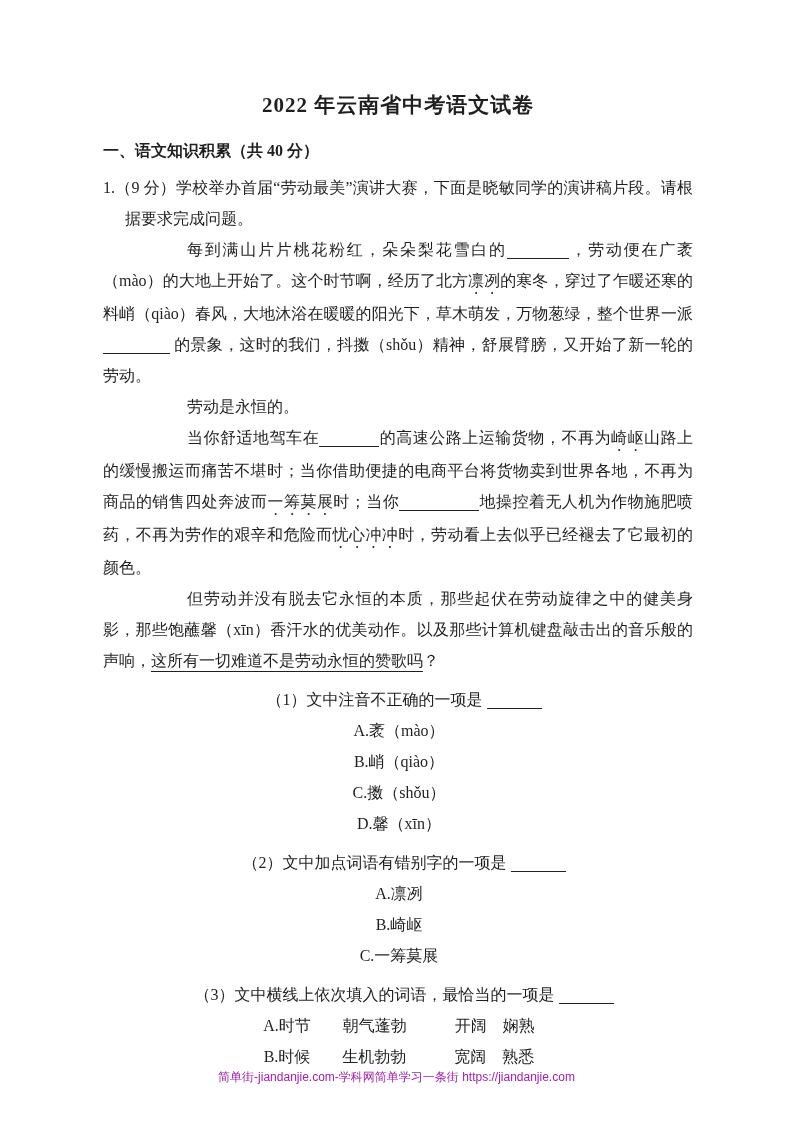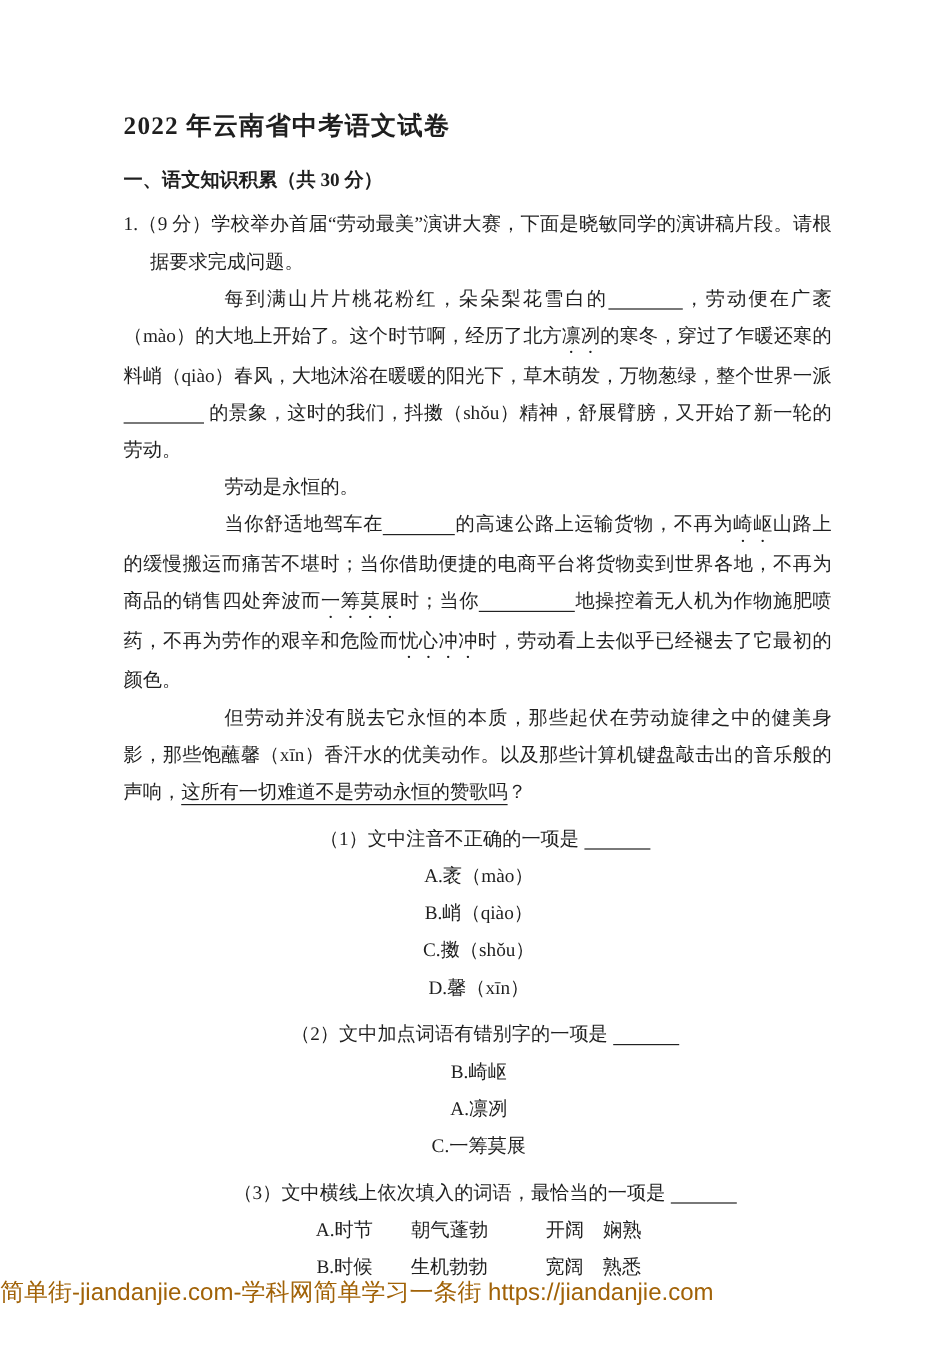--- a/index.html
+++ b/index.html
@@ -11,21 +11,21 @@
     position:relative;
     overflow:hidden;
   }
   .page{
     padding:90px 100px 0 103px; 
     box-sizing:border-box;
   }
   .title{
     font-size:21px;
     font-weight:bold;
-    text-align:left;
+    text-align:center;
     letter-spacing:1px;
     line-height:31px;
     margin:0 0 14px 0;
   }
   .section-heading{
     font-size:16px;
     font-weight:bold;
     line-height:31px;
     margin:0 0 6px 0;
   }
@@ -67,35 +67,35 @@
     -webkit-text-emphasis:filled dot;
     -webkit-text-emphasis-position:under;
     text-emphasis:filled dot;
     text-emphasis-position:under right;
   }
   .footer{
     position:absolute;
     top:1066px;
     left:0;
     width:100%;
-    text-align:left;
-    font-size:20px;
+    text-align:center;
+    font-size:12px;
     line-height:22px;
-    color:#a16207;
+    color:#a21caf;
     font-family:"Liberation Sans","DejaVu Sans",sans-serif;
   }
 </style>
 </head>
 <body>
 
 <div class="page">
 
   <h1 class="title">2022 年云南省中考语文试卷</h1>
 
-  <h2 class="section-heading">一、语文知识积累（共 30 分）</h2>
+  <h2 class="section-heading">一、语文知识积累（共 40 分）</h2>
 
   <div>
     <p class="stem">1.（9 分）学校举办首届“劳动最美”演讲大赛，下面是晓敏同学的演讲稿片段。请根据要求完成问题。</p>
 
     <div>
       <p class="para">每到满山片片桃花粉红，朵朵梨花雪白的<span class="blank" style="width:62px"></span>，劳动便在广袤（mào）的大地上开始了。这个时节啊，经历了北方<span class="dots">凛冽</span>的寒冬，穿过了乍暖还寒的料峭（qiào）春风，大地沐浴在暖暖的阳光下，草木萌发，万物葱绿，整个世界一派<span class="blank" style="width:67px"></span> 的景象，这时的我们，抖擞（shǒu）精神，舒展臂膀，又开始了新一轮的劳动。</p>
       <p class="para">劳动是永恒的。</p>
       <p class="para">当你舒适地驾车在<span class="blank" style="width:60px"></span>的高速公路上运输货物，不再为<span class="dots">崎岖</span>山路上的缓慢搬运而痛苦不堪时；当你借助便捷的电商平台将货物卖到世界各地，不再为商品的销售四处奔波而<span class="dots">一筹莫展</span>时；当你<span class="blank" style="width:80px"></span>地操控着无人机为作物施肥喷药，不再为劳作的艰辛和危险而<span class="dots">忧心冲冲</span>时，劳动看上去似乎已经褪去了它最初的颜色。</p>
       <p class="para">但劳动并没有脱去它永恒的本质，那些起伏在劳动旋律之中的健美身影，那些饱蘸馨（xīn）香汗水的优美动作。以及那些计算机键盘敲击出的音乐般的声响，<span class="ul">这所有一切难道不是劳动永恒的赞歌吗</span>？</p>
     </div>
@@ -103,22 +103,22 @@
     <p class="subq">（1）文中注音不正确的一项是 <span class="blank" style="width:55px"></span></p>
     <div>
       <p class="opt">A.袤（mào）</p>
       <p class="opt">B.峭（qiào）</p>
       <p class="opt">C.擞（shǒu）</p>
       <p class="opt">D.馨（xīn）</p>
     </div>
 
     <p class="subq">（2）文中加点词语有错别字的一项是 <span class="blank" style="width:55px"></span></p>
     <div>
+      <p class="opt">A.凛冽</p>
       <p class="opt">B.崎岖</p>
-      <p class="opt">A.凛冽</p>
       <p class="opt">C.一筹莫展</p>
     </div>
 
     <p class="subq">（3）文中横线上依次填入的词语，最恰当的一项是 <span class="blank" style="width:55px"></span></p>
     <div>
       <p class="opt">A.时节　　朝气蓬勃　　　开阔　娴熟</p>
       <p class="opt">B.时候　　生机勃勃　　　宽阔　熟悉</p>
     </div>
   </div>
 

